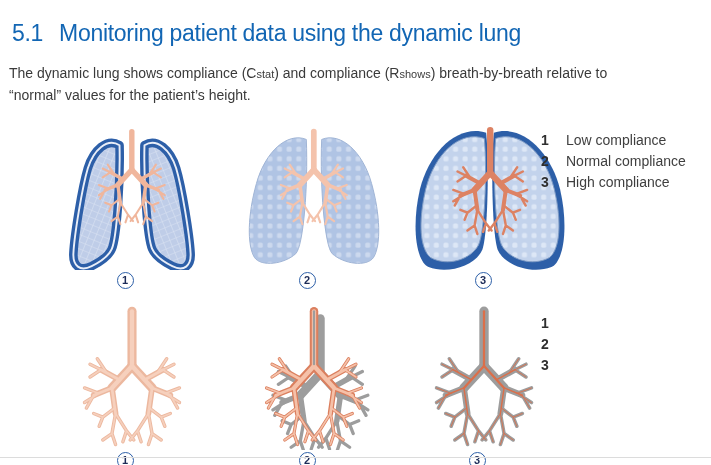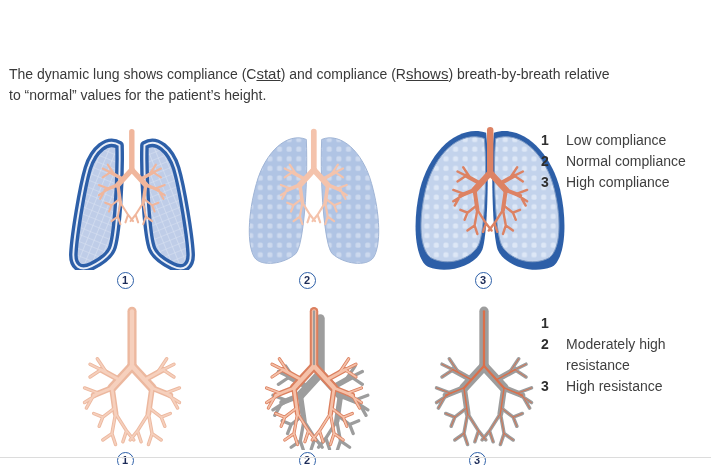--- a/index.html
+++ b/index.html
@@ -15,21 +15,21 @@
     position:absolute;left:12px;top:5px;
     font-size:23px;font-weight:400;letter-spacing:-0.3px;
     color:#1266b4;white-space:nowrap;
   }
   #heading .hnum{margin-right:16px;}
   
   #intro{
     position:absolute;left:9px;top:49px;width:612px;
     font-size:14px;line-height:21px;color:#3a3a3a;
   }
-  #intro .sm{font-size:15px;text-decoration:underline;}
+  #intro .sm{font-size:11px;}
   
   .fig{position:absolute;width:176px;text-align:center;}
   .fig svg{display:block;margin:0 auto;}
   #figC1{left:4px;top:110px;}
   #figC2{left:186px;top:110px;}
   #figC3{left:362px;top:110px;}
   #figR1{left:4px;top:288px;}
   #figR2{left:186px;top:288px;}
   #figR3{left:356px;top:288px;}
   .callout{
@@ -90,20 +90,21 @@
         <use href="#treeHalf" transform="translate(160 0) scale(-1 1)"></use>
       </g>
 
       <path id="lobe1" d="M77 20 C 64 12 50 25 44 44 C 38 64 30 114 29 132 C 28 146 36 152 48 146 C 56 142 66 135 69 128 C 74 116 78 60 77 20 Z"></path>
       <path id="lobe2" d="M82 14 C 62 6 39 27 30 60 C 21 92 20 124 28 137 C 35 147 59 144 71 133 C 79 125 84 62 82 14 Z"></path>
       <path id="lobe3L" d="M84 13 C 59 4 32 29 23 66 C 15 100 17 128 28 137 C 46 147 70 139 78 124 C 85 109 87 42 84 13 Z"></path>
       <path id="lobe3D" d="M86 7 C 57 -2 27 26 17 66 C 8 105 13 141 26 147 C 47 155 75 145 82 129 C 88 112 89 37 86 7 Z"></path>
     </defs>
   </svg>
 
+  <h1 id="heading"><span class="hnum">5.1</span><span>Monitoring patient data using the dynamic lung</span></h1>
 
   <p id="intro"><span>The dynamic lung shows compliance (C</span><span class="sm">stat</span><span>) and compliance (R</span><span class="sm">shows</span><span>) breath-by-breath relative to “normal” values for the patient’s height.</span></p>
 
   <figure class="fig" id="figC1">
     <svg width="176" height="144" viewBox="0 0 180 150">
       <use href="#lobe1" class="lobe1"></use>
       <use href="#lobe1" class="lobe1in"></use>
       <g transform="translate(180 0) scale(-1 1)">
         <use href="#lobe1" class="lobe1"></use>
         <use href="#lobe1" class="lobe1in"></use>
@@ -173,22 +174,20 @@
     </svg>
     <figcaption class="callout">3</figcaption>
   </figure>
 
   <div class="legend" id="legendR">
     <div class="legend-row">
       <span class="legend-num">1</span>
     </div>
     <div class="legend-row">
       <span class="legend-num">2</span>
-      <span class="legend-label">Moderately high resistance</span>
     </div>
     <div class="legend-row">
       <span class="legend-num">3</span>
-      <span class="legend-label">High resistance</span>
     </div>
   </div>
 
   <div id="bottom-rule"></div>
 </div>
 
 </body></html>

